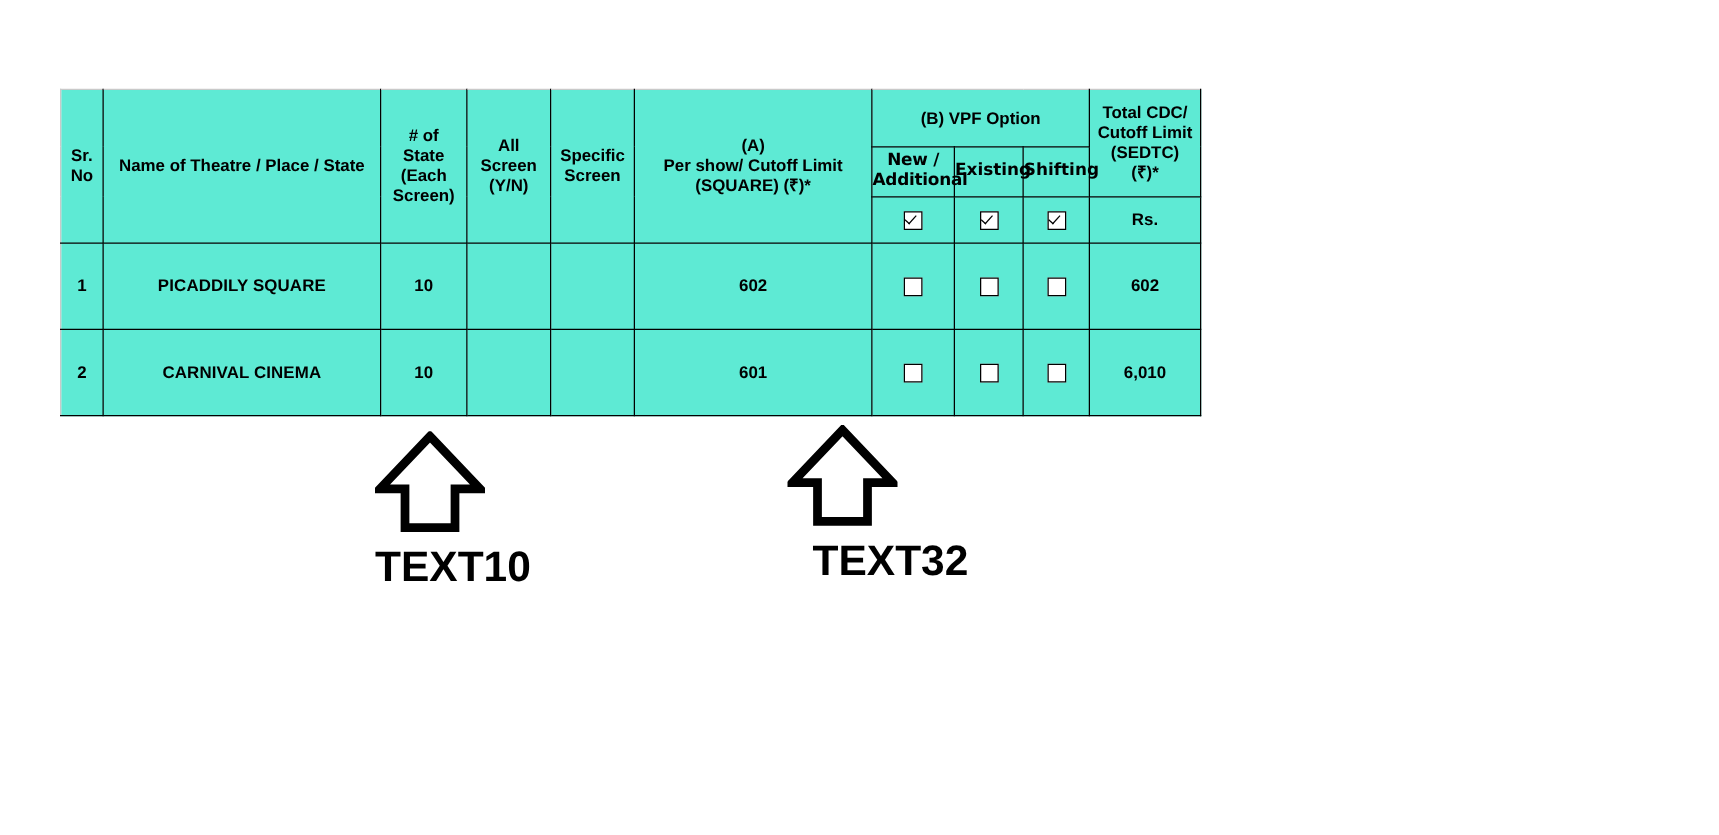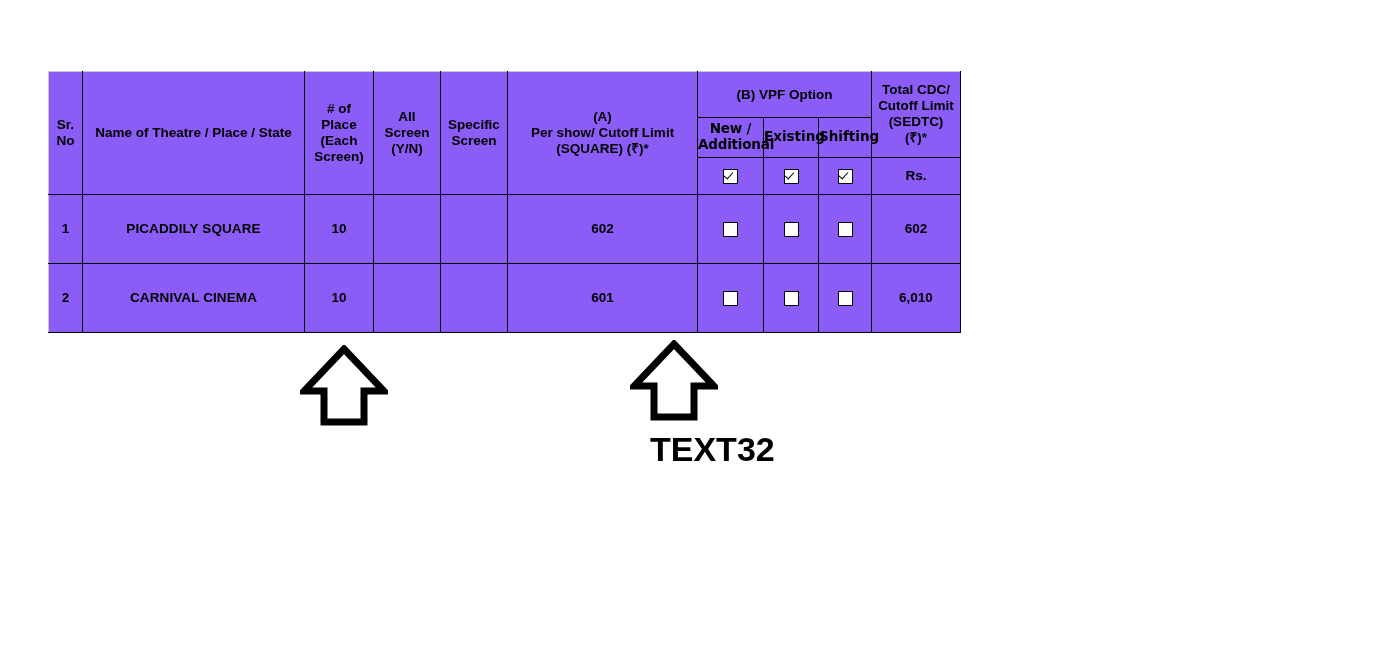--- a/index.html
+++ b/index.html
@@ -28,21 +28,21 @@
   }
   #cdc-table td, #cdc-table th {
     border: 1px solid #000000;
     padding: 0;
     font-weight: bold;
     font-size: 13.5px;
     line-height: 1.18;
     text-align: center;
     vertical-align: middle;
     color: #000000;
-    background: #8b5cf6;
+    background: #5eead4;
   }
   
   #cdc-table tr.hdr-top > td { border-top: 1px solid #c9c9c9; }
   #cdc-table td.outer-left { border-left: 1px solid #c9c9c9; }
 
   .c-srno      { width: 34px; }
   .c-name      { width: 222px; }
   .c-shows     { width: 69px; }
   .c-allscreen { width: 67px; }
   .c-specific  { width: 67px; }
@@ -135,21 +135,21 @@
   </colgroup>
   <tbody>
     <tr class="hdr-top">
       <td class="h-srno outer-left" rowspan="3">
         <div>Sr.</div>
         <div>No</div>
       </td>
       <td class="h-name hdr-name" rowspan="3">Name of Theatre / Place / State</td>
       <td class="h-shows" rowspan="3">
         <div># of</div>
-        <div>Place</div>
+        <div>State</div>
         <div>(Each</div>
         <div>Screen)</div>
       </td>
       <td class="h-allscreen" rowspan="3">
         <div>All</div>
         <div>Screen</div>
         <div>(Y/N)</div>
       </td>
       <td class="h-specific" rowspan="3">
         <div>Specific</div>
@@ -226,20 +226,21 @@
       </td>
       <td class="num-right">6,010</td>
     </tr>
   </tbody>
 </table>
 
 <div class="callout" id="callout-shows">
   <svg class="arrow-svg" width="88" height="82" viewBox="0 0 88 82">
     <polygon points="44,4 84,46 64,46 64,77 24,77 24,46 4,46" fill="#ffffff" stroke="#000000" stroke-width="7" stroke-linejoin="miter"></polygon>
   </svg>
+  <div class="callout-label">TEXT10</div>
 </div>
 
 <div class="callout" id="callout-pershow">
   <svg class="arrow-svg" width="88" height="82" viewBox="0 0 88 82">
     <polygon points="44,4 84,46 64,46 64,77 24,77 24,46 4,46" fill="#ffffff" stroke="#000000" stroke-width="7" stroke-linejoin="miter"></polygon>
   </svg>
   <div class="callout-label">TEXT32</div>
 </div>
 
 </body></html>

